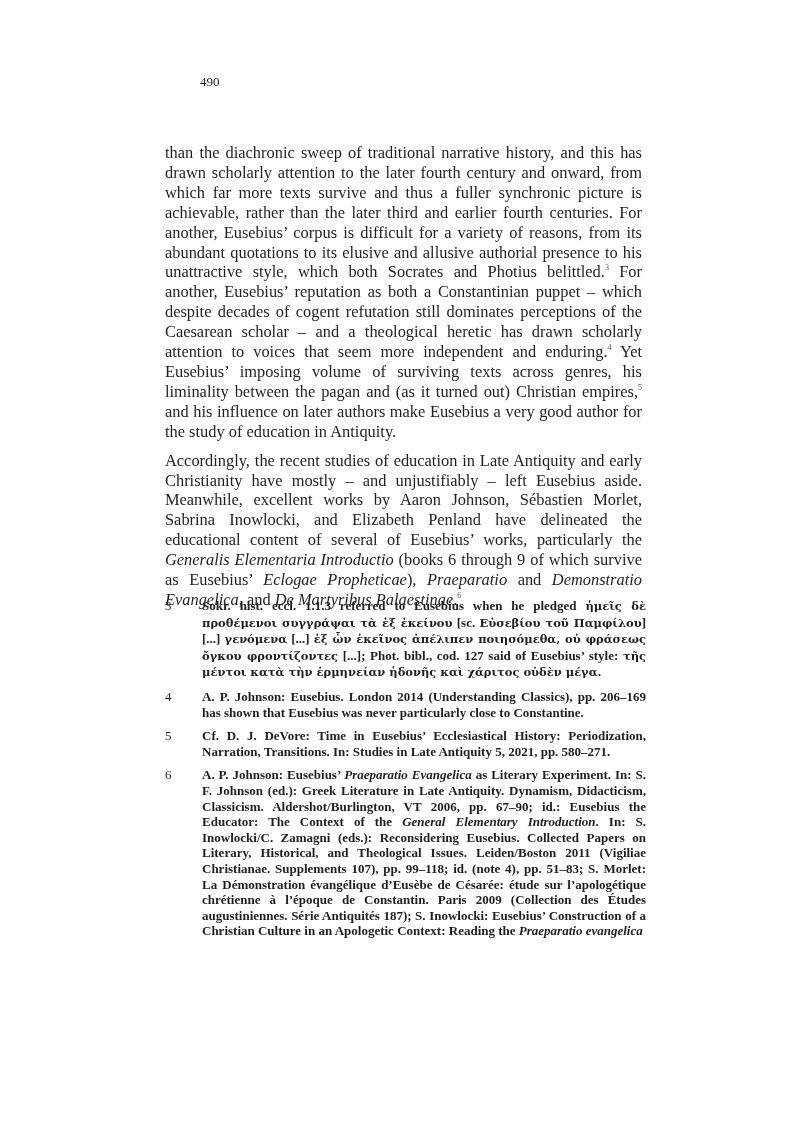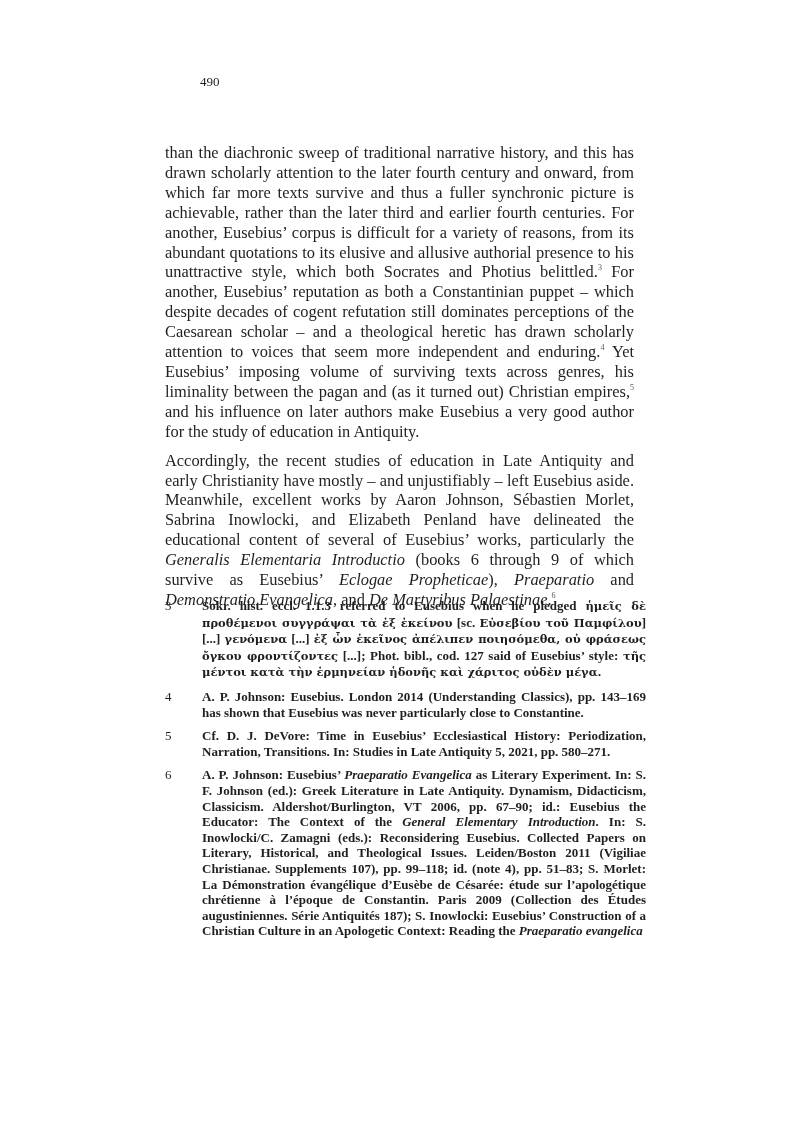--- a/index.html
+++ b/index.html
@@ -42,21 +42,21 @@
       position: absolute;
       top: 143px;
       left: 165px;
       width: 481px;
       font-size: 16.4px;
       line-height: 19.9px;
       text-align: justify;
       hyphens: manual;
     }
     .body-text p {
-      margin: 0 12px 9px 0;
+      margin: 0 4px 9px 0;
     }
     sup {
       font-size: 8px;
       line-height: 0;
       vertical-align: 7px;
       color: #555;
     }
     .footnotes {
       position: absolute;
       top: 598px;
@@ -96,21 +96,21 @@
   <p>Accordingly, the recent studies of education in Late Antiquity and early Christianity have mostly – and unjustifiably – left Eusebius aside. Mean­while, excellent works by Aaron Johnson, Sébastien Morlet, Sabrina Inow­locki, and Elizabeth Penland have delineated the educational content of sev­eral of Eusebius’ works, particularly the <em>Generalis Elementaria Introductio</em> (books 6 through 9 of which survive as Eusebius’ <em>Eclogae Propheticae</em>), <em>Praepa­ratio</em> and <em>Demonstratio Evangelica</em>, and <em>De Martyribus Palaestinae</em>.<sup>6</sup></p>
 </div>
 
 <div class="footnotes">
   <div class="footnote">
     <span class="fn-num">3</span>
     <span class="fn-text">Sokr. hist. eccl. 1.1.3 referred to Eusebius when he pledged <span class="greek">ἡμεῖς δὲ προθέμενοι συγ­γράψαι τὰ ἐξ ἐκείνου</span> [sc. <span class="greek">Εὐσεβίου τοῦ Παμφίλου</span>] [...] <span class="greek">γενόμενα</span> [...] <span class="greek">ἐξ ὧν ἐκεῖνος ἀπέλιπεν ποιησόμεθα, οὐ φράσεως ὄγκου φροντίζοντες</span> [...]; Phot. bibl., cod. 127 said of Eusebius’ style: <span class="greek">τῆς μέντοι κατὰ τὴν ἑρμηνείαν ἡδονῆς καὶ χάριτος οὐδὲν μέγα.</span></span>
   </div>
   <div class="footnote">
     <span class="fn-num">4</span>
-    <span class="fn-text">A. P. Johnson: Eusebius. London 2014 (Understanding Classics), pp. 143–169 has shown that Eusebius was never particularly close to Constantine.</span>
+    <span class="fn-text">A. P. Johnson: Eusebius. London 2014 (Understanding Classics), pp. 206–169 has shown that Eusebius was never particularly close to Constantine.</span>
   </div>
   <div class="footnote">
     <span class="fn-num">5</span>
     <span class="fn-text">Cf. D. J. DeVore: Time in Eusebius’ Ecclesiastical History: Periodization, Narration, Transitions. In: Studies in Late Antiquity 5, 2021, pp. 580–271.</span>
   </div>
   <div class="footnote">
     <span class="fn-num">6</span>
     <span class="fn-text">A. P. Johnson: Eusebius’ <em>Praeparatio Evangelica</em> as Literary Experiment. In: S. F. John­son (ed.): Greek Literature in Late Antiquity. Dynamism, Didacticism, Classicism. Aldershot/Burlington, VT 2006, pp. 67–90; id.: Eusebius the Educator: The Con­text of the <em>General Elementary Introduction</em>. In: S. Inowlocki/C. Zamagni (eds.): Recon­sidering Eusebius. Collected Papers on Literary, Historical, and Theological Issues. Leiden/Boston 2011 (Vigiliae Christianae. Supplements 107), pp. 99–118; id. (note 4), pp. 51–83; S. Morlet: La Démonstration évangélique d’Eusèbe de Césarée: étude sur l’apologétique chrétienne à l’époque de Constantin. Paris 2009 (Collection des Études augustiniennes. Série Antiquités 187); S. Inowlocki: Eusebius’ Construction of a Christian Culture in an Apologetic Context: Reading the <em>Praeparatio evangelica</em></span>
   </div>
 </div>

